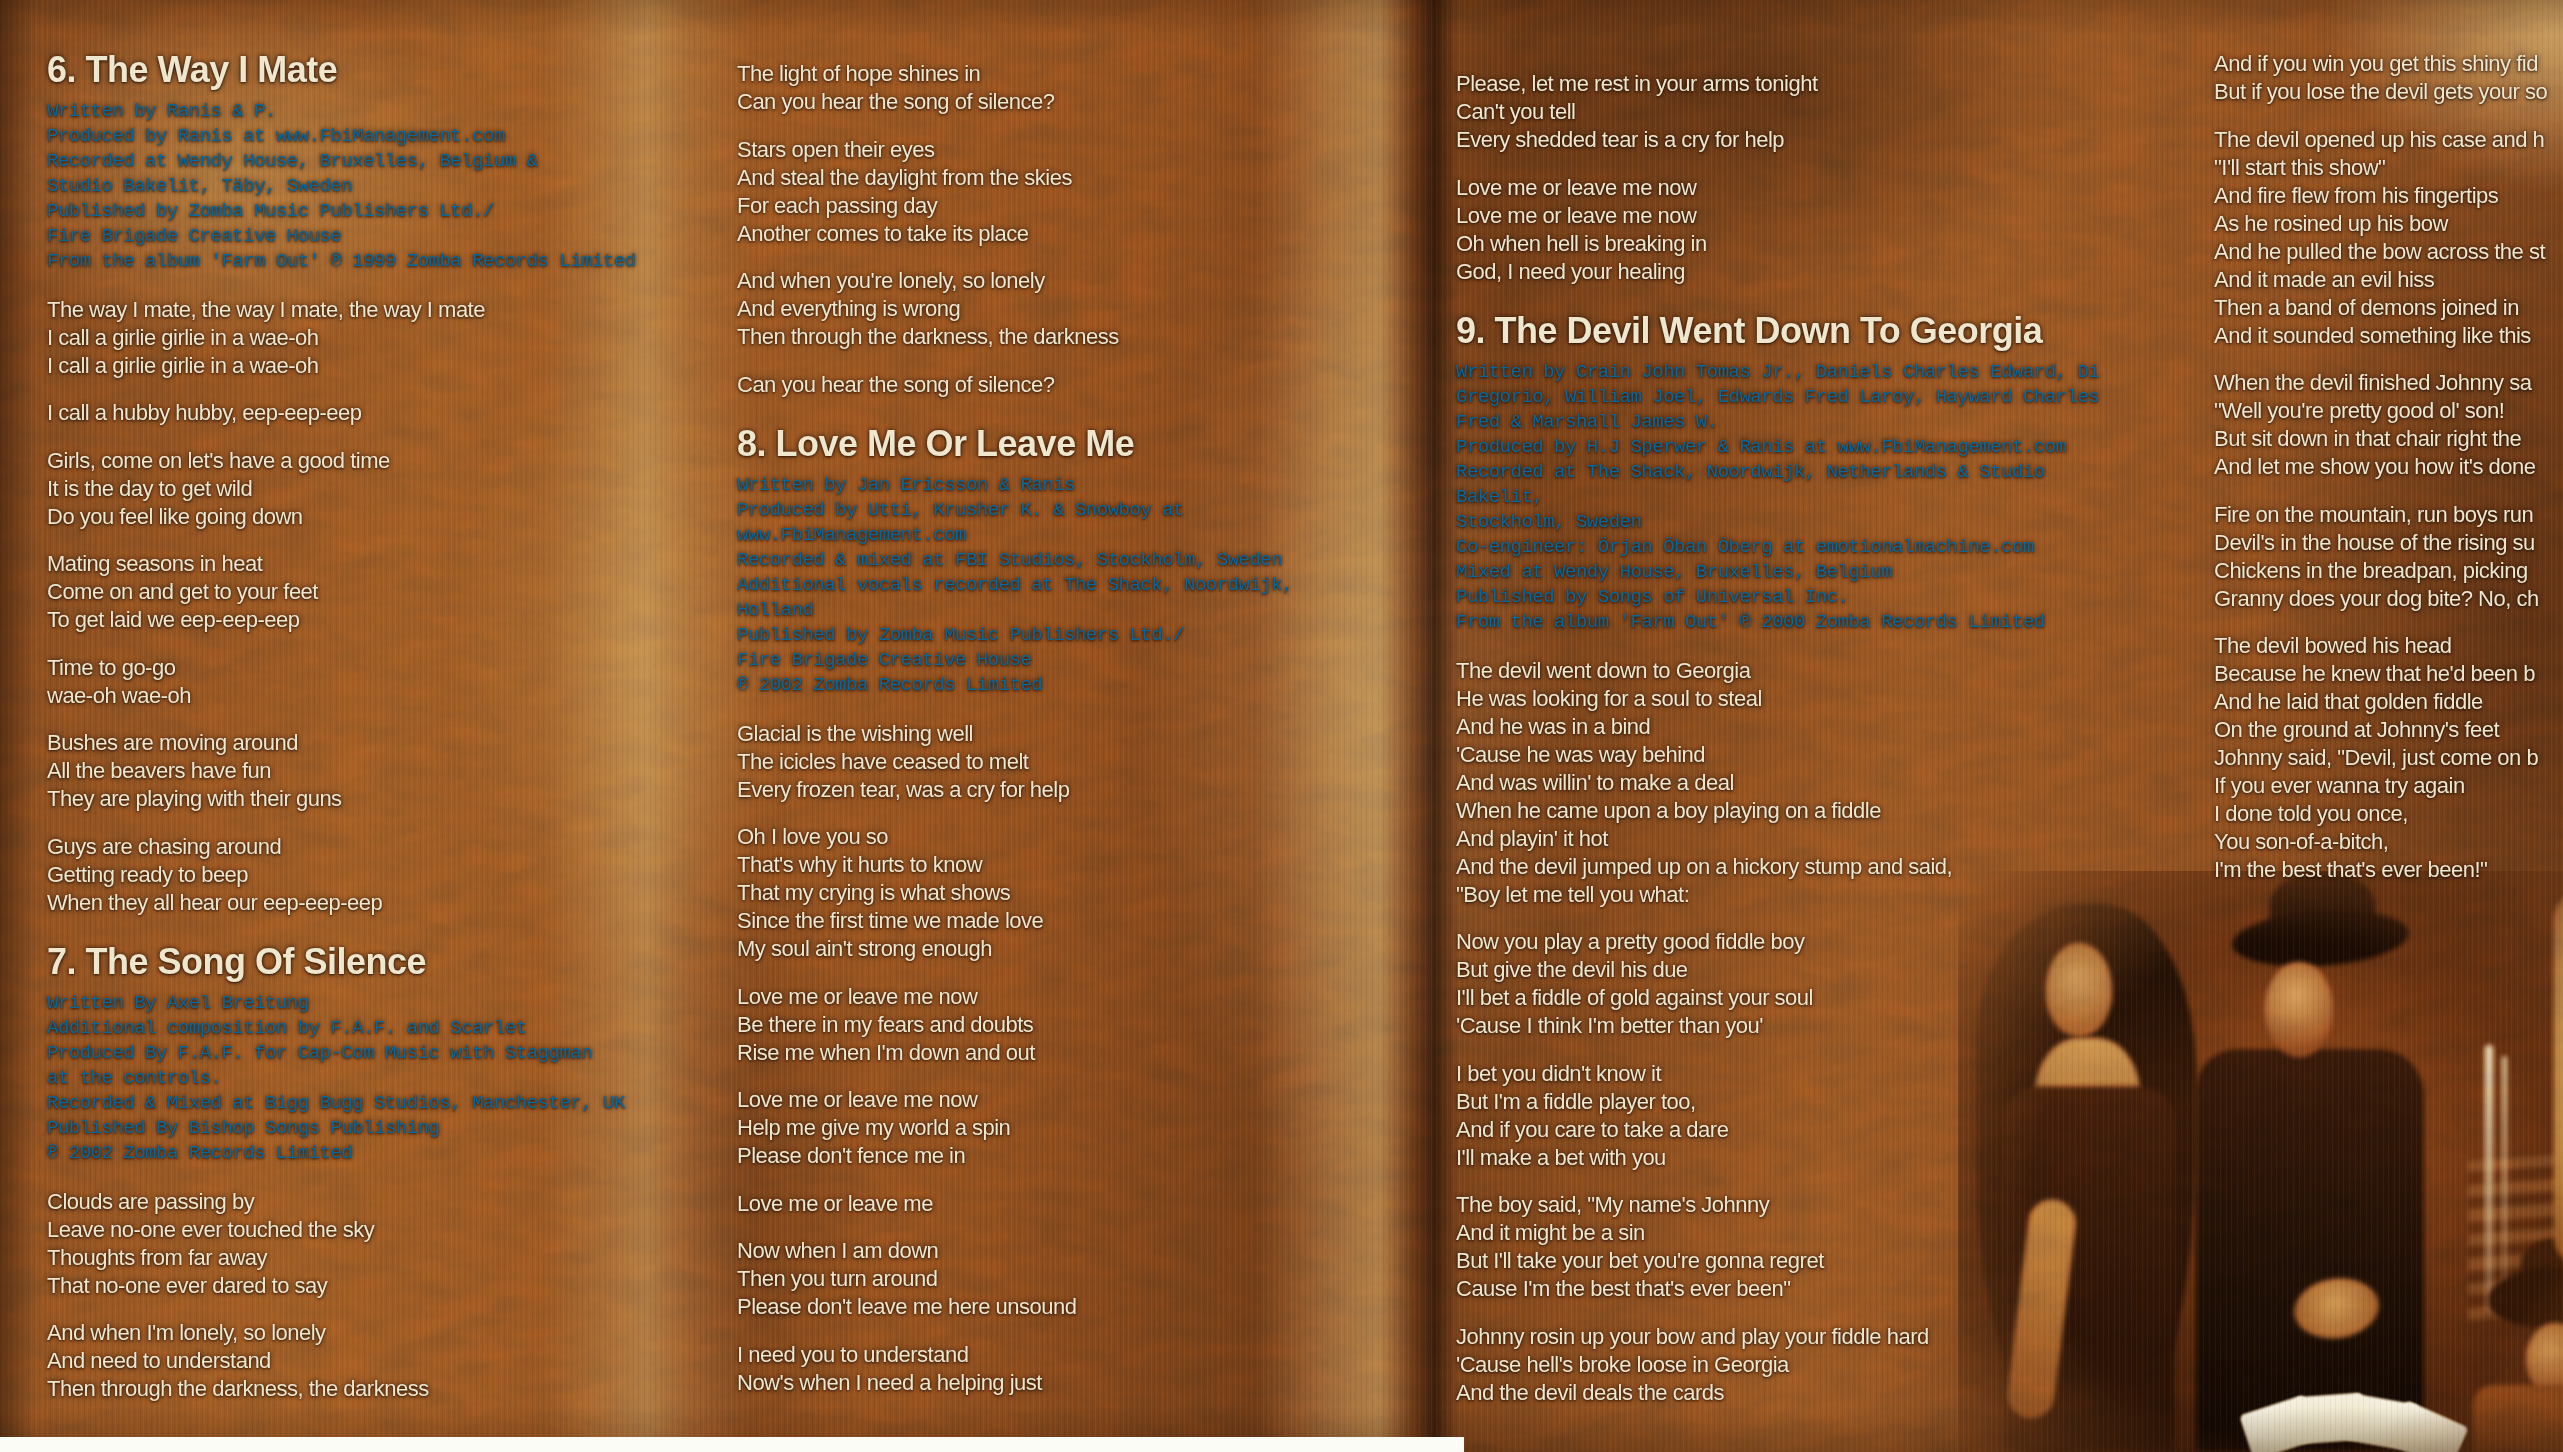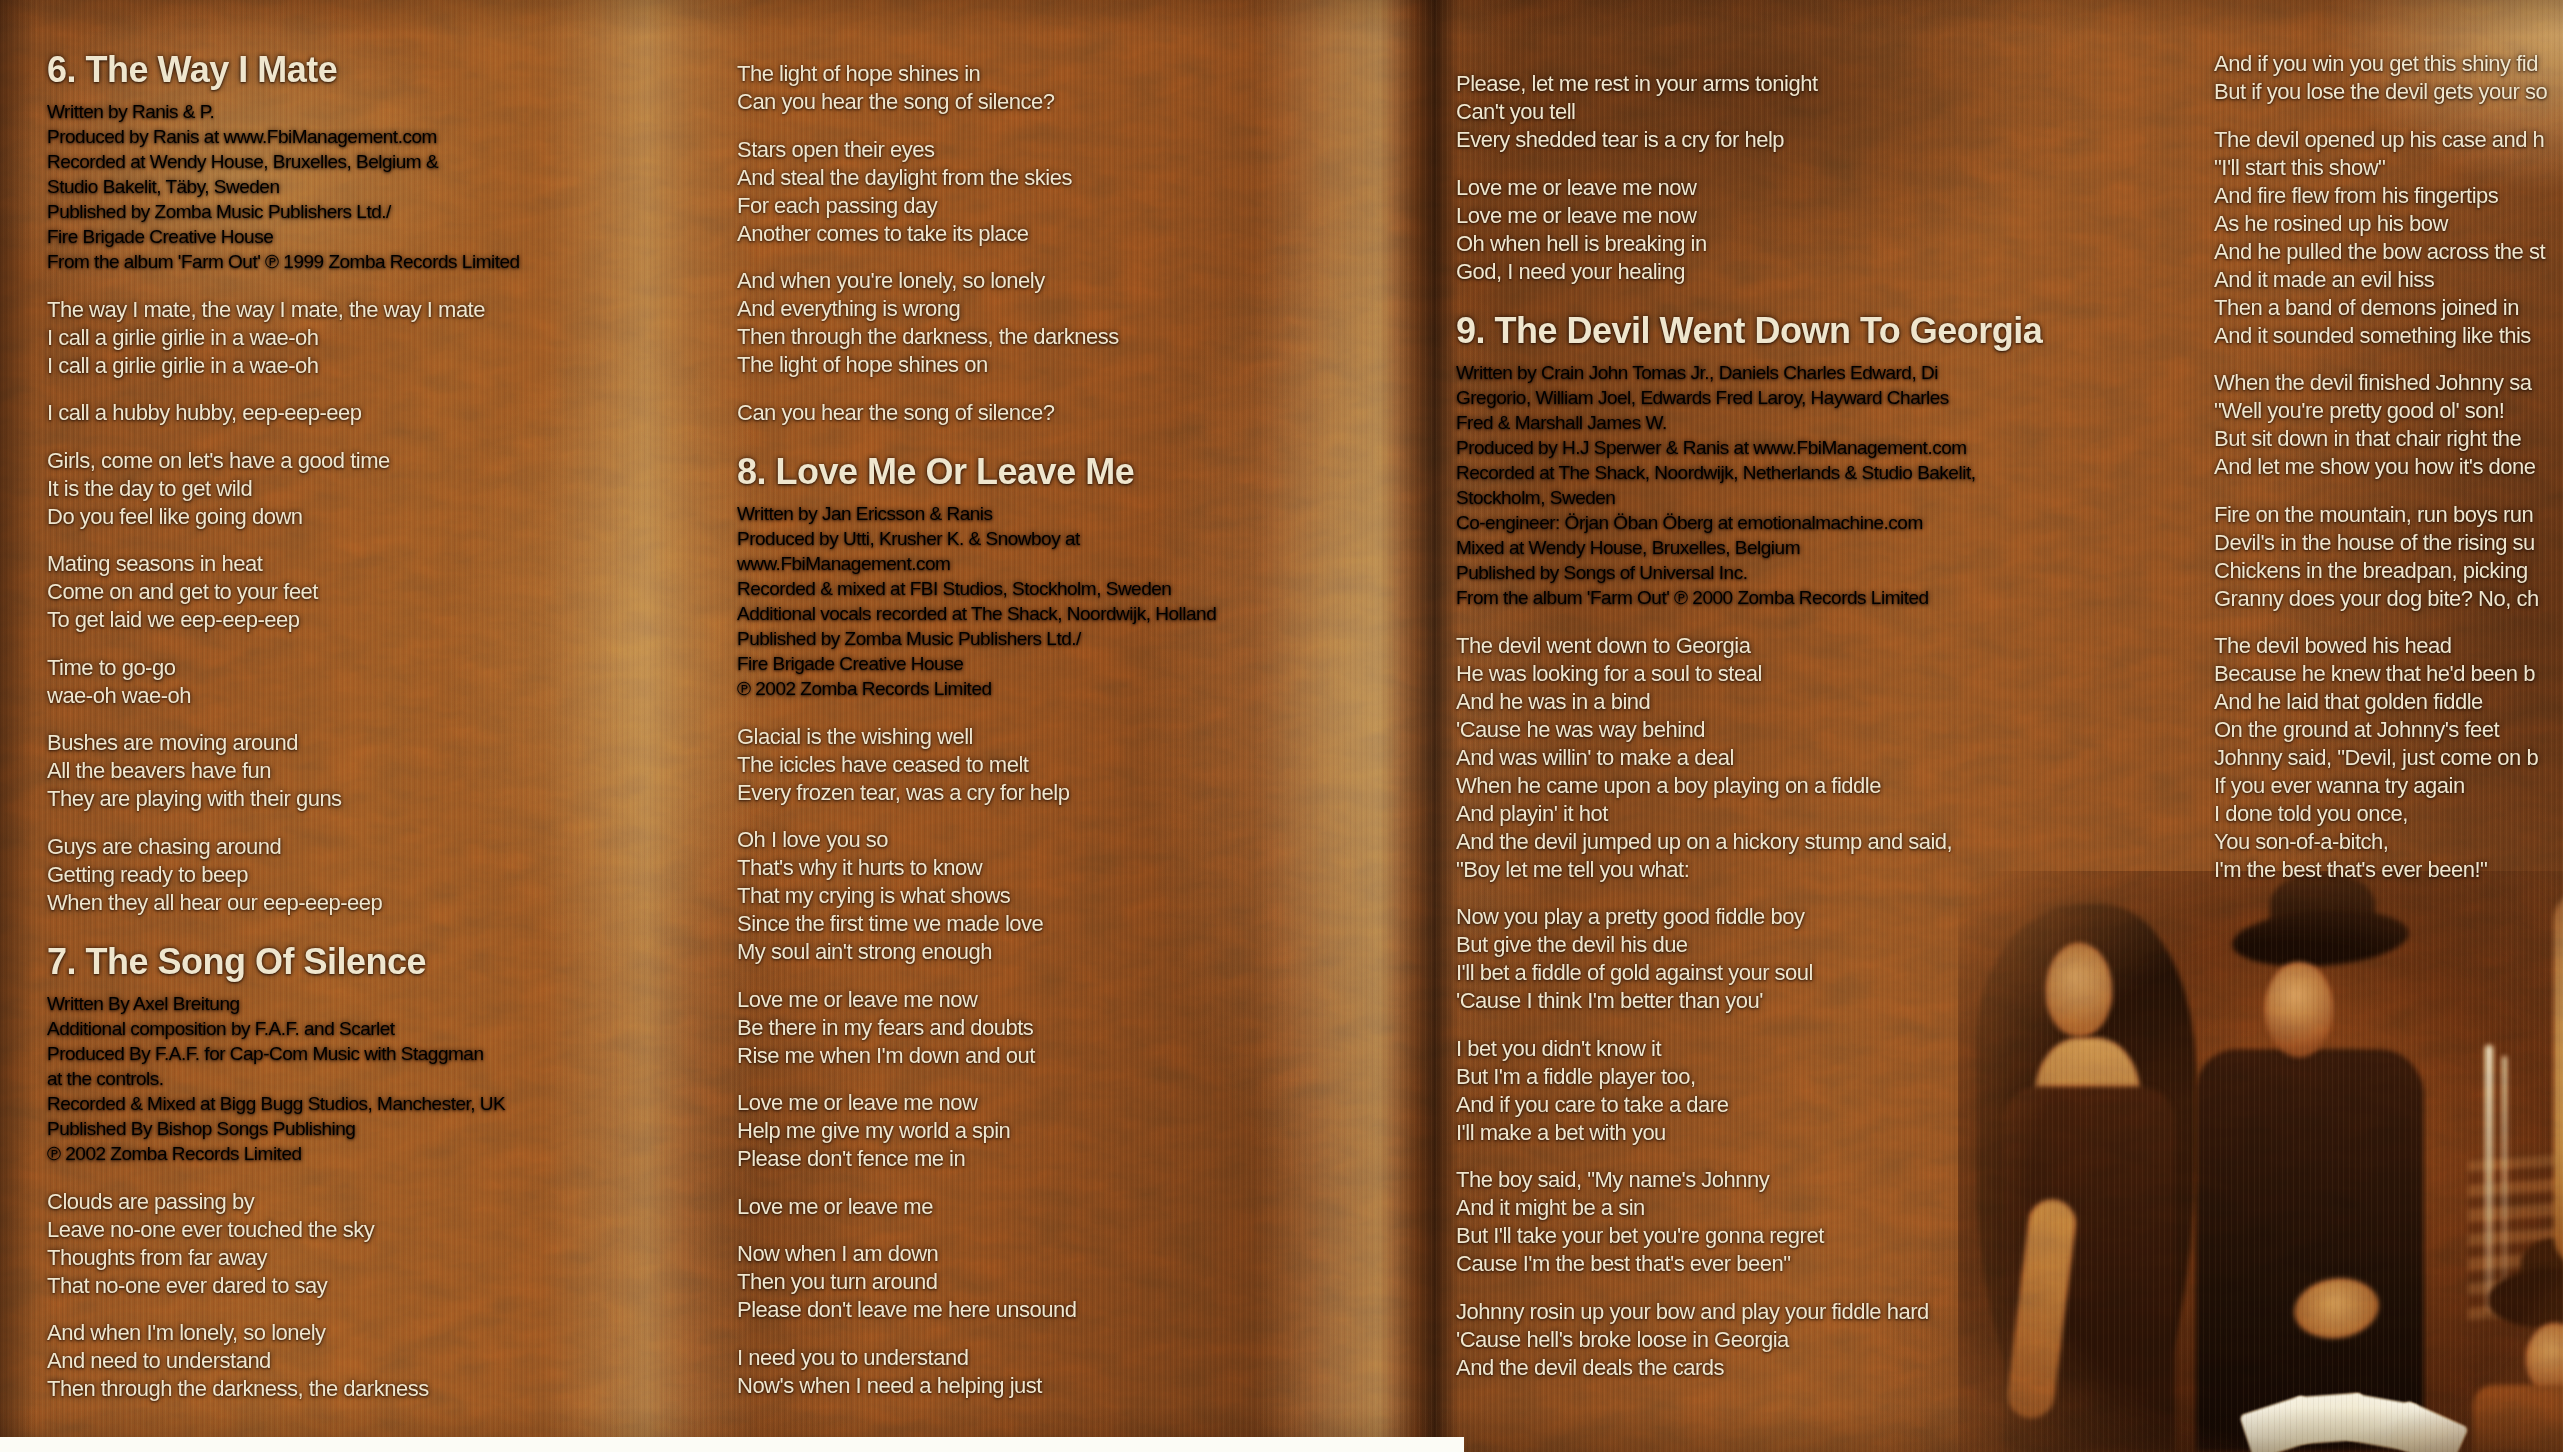--- a/index.html
+++ b/index.html
@@ -76,21 +76,21 @@
 
   
   .col{position:absolute;z-index:20;color:#efe6ce;letter-spacing:-0.5px;
        text-shadow:0 0 5.1px rgba(25,10,3,.9),0 1px 2.1px rgba(25,10,3,.6);}
   #col1{left:47px;top:49px;width:631px;}
   #col2{left:737px;top:60px;width:636px;}
   #col3{left:1456px;top:70px;width:672px;}
   #col4{left:2214px;top:50px;width:513px;}
   .heading{font-size:36px;font-weight:bold;margin:24.6px 0 8.2px;letter-spacing:-0.5px;}
   .col > .heading:first-child{margin-top:0;}
-  .credits{font-size:19px;line-height:25px;margin:0 0 21.5px;color:#000000;}
+  .credits{font-size:19px;line-height:25px;margin:0 0 21.5px;color:#0369a1;font-family:Liberation Mono, monospace;}
   .stanza{font-size:22px;line-height:28px;margin:0 0 19.5px;}
 </style>
 </head>
 <body>
 
 <div class="layer" id="light-patches"></div>
 <div class="layer" id="fold-left"></div>
 
 <div id="band-photo">
   <div class="fig woman-hair"></div>
@@ -203,21 +203,20 @@
     <div class="stanza">
       <div class="line">Stars open their eyes</div>
       <div class="line">And steal the daylight from the skies</div>
       <div class="line">For each passing day</div>
       <div class="line">Another comes to take its place</div>
     </div>
     <div class="stanza">
       <div class="line">And when you're lonely, so lonely</div>
       <div class="line">And everything is wrong</div>
       <div class="line">Then through the darkness, the darkness</div>
-      <div class="line">The light of hope shines on</div>
     </div>
     <div class="stanza">
       <div class="line">Can you hear the song of silence?</div>
     </div>
     <div class="heading">8. Love Me Or Leave Me</div>
     <div class="credits">
       <div class="line">Written by Jan Ericsson &amp; Ranis</div>
       <div class="line">Produced by Utti, Krusher K. &amp; Snowboy at</div>
       <div class="line">www.FbiManagement.com</div>
       <div class="line">Recorded &amp; mixed at FBI Studios, Stockholm, Sweden</div>

